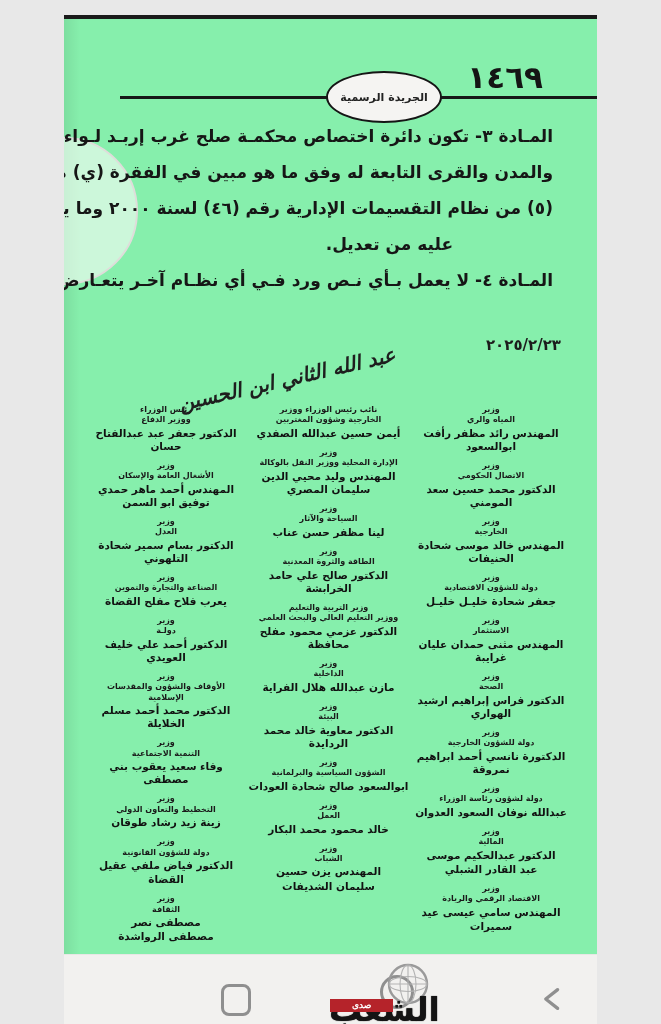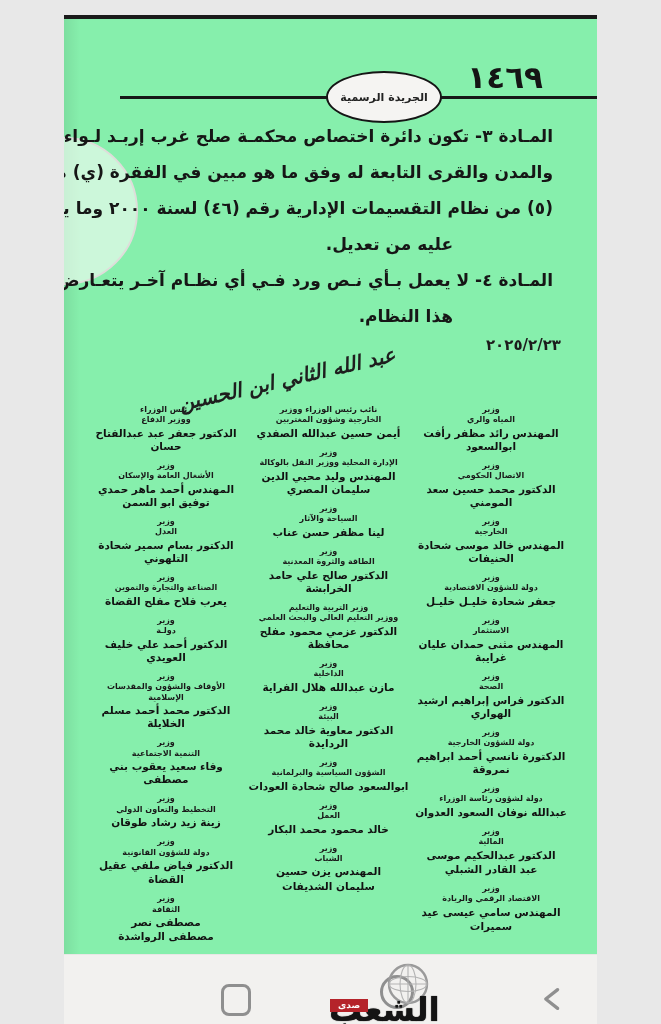--- a/index.html
+++ b/index.html
@@ -51,21 +51,21 @@
   .nav-home .ci{width:28px;height:28px;border:3px solid #8f8f8f;border-radius:50%;display:block;}
   .nav-back{left:472px;top:28px;width:32px;height:32px;}
 
   
   .logo{position:absolute;left:265px;top:946px;width:150px;height:78px;z-index:5;direction:rtl;}
   .globe{position:absolute;left:56px;top:0px;}
   .logo-row{position:absolute;bottom:13px;right:2px;left:0;text-align:left;direction:rtl;}
   .logo-main{font-size:33px;line-height:1;font-weight:bold;color:#141414;
     text-shadow:0 0 1px #141414;}
   .logo-badge{position:absolute;left:1px;top:38px;background:#b5232a;color:#fff;
-    font-size:9px;font-weight:bold;padding:1px 8px;line-height:1.2;}
+    font-size:9px;font-weight:bold;padding:1px 22px;line-height:1.2;font-family:Liberation Serif, serif;}
   .tagline{position:absolute;bottom:1px;left:26px;right:8px;text-align:center;
     font-size:10px;font-weight:bold;color:#b5232a;white-space:nowrap;}
 </style>
 </head>
 <body>
 
 <div class="screen">
 
   <div class="statusbar"></div>
   <div class="edge-shade"></div>
@@ -77,21 +77,20 @@
     <div class="oval">
       <span>الجريدة الرسمية</span>
     </div>
 
     <div class="bodytext" id="body-lines">
         <div class="line">المـادة ٣- تكون دائرة اختصاص محكمـة صلح غرب إربـد لـواء غرب إربـد</div>
         <div class="line">والمدن والقرى التابعة له وفق ما هو مبين في الفقرة (ي) من المادة</div>
         <div class="line">(٥) من نظام التقسيمات الإدارية رقم (٤٦) لسنة ٢٠٠٠ وما يطرأ</div>
         <div class="line indent">عليه من تعديل.</div>
         <div class="line">المـادة ٤- لا يعمل بـأي نـص ورد فـي أي نظـام آخـر يتعـارض مـع أحكـام</div>
-        <div class="line indent">هذا النظام.</div>
       </div>
 
     <div class="date">٢٠٢٥/٢/٢٣</div>
     <div class="signature">عبد الله الثاني ابن الحسين</div>
 
     <div class="ministers" id="ministers">
         <div class="col">
           <div class="entry">
             <div class="t">وزير</div>
             <div class="t">المياه والري</div>

